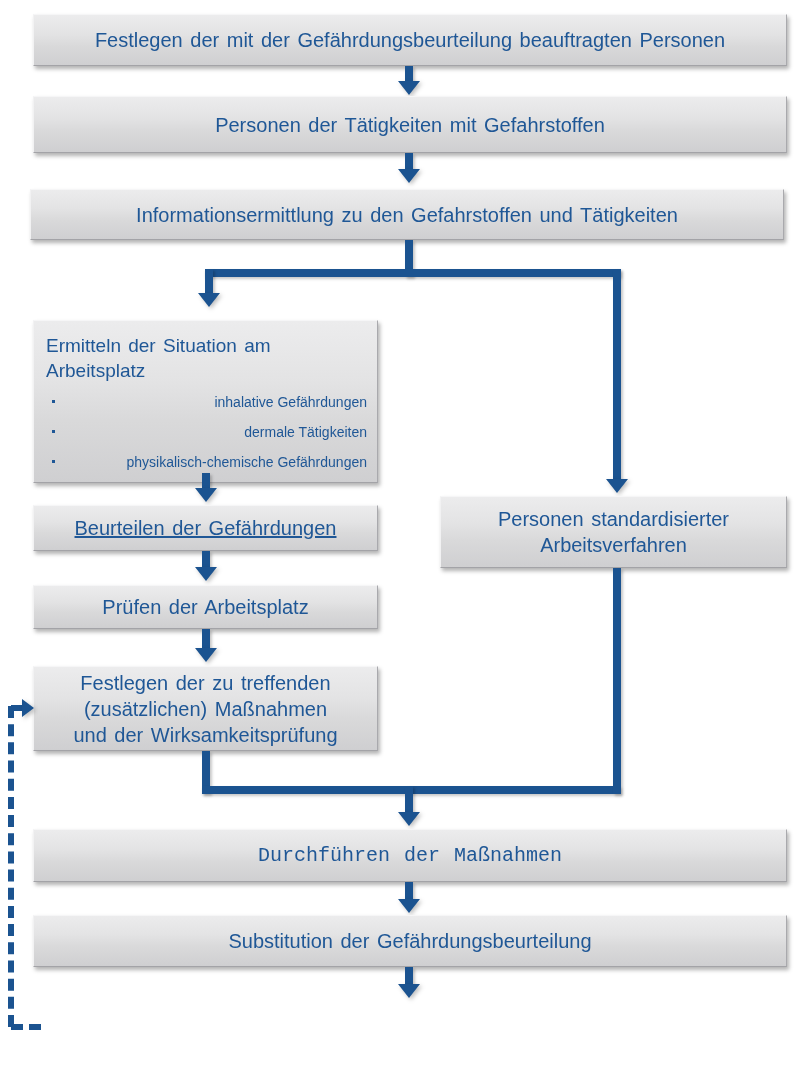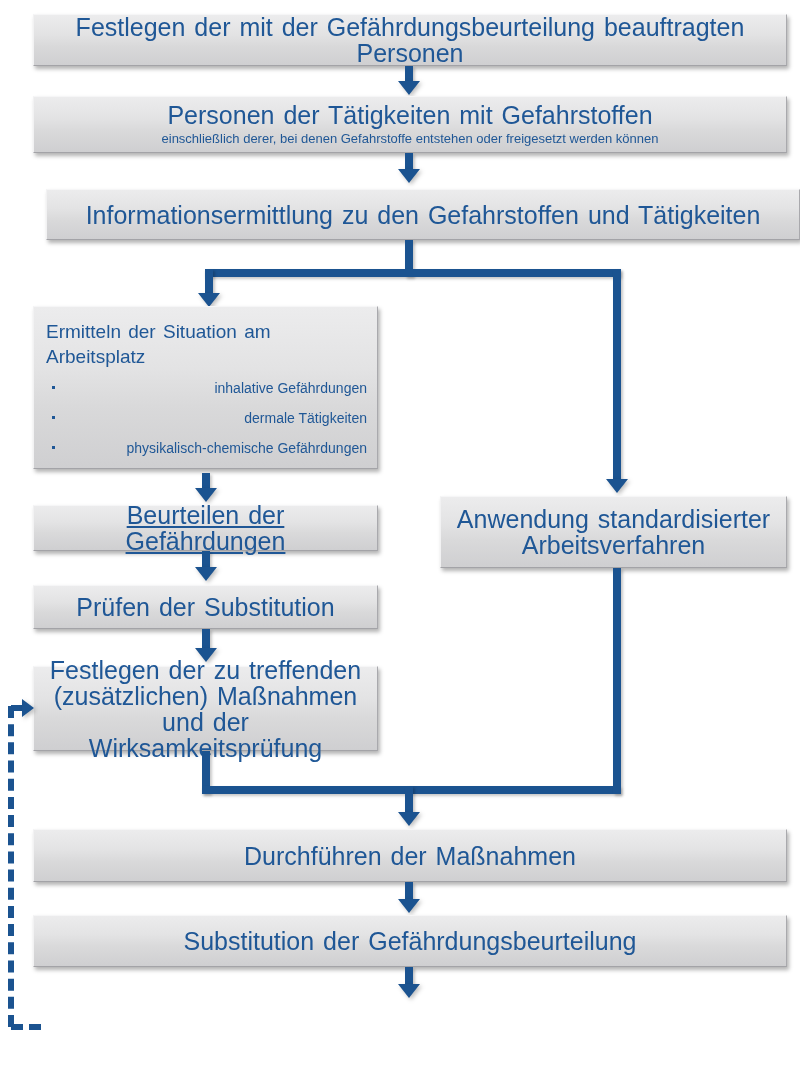--- a/index.html
+++ b/index.html
@@ -29,21 +29,21 @@
     box-shadow: 2px 3px 4px rgba(0,0,0,0.30);
     color: #1f5796;
     display: flex;
     flex-direction: column;
     align-items: center;
     justify-content: center;
     text-align: center;
     padding: 0 10px;
   }
   .fbox .title {
-    font-size: 25px;
+    font-size: 20px;
     line-height: 26px;
     color: #1f5796;
     white-space: pre-line;
     word-spacing: 2px;
   }
   .fbox .subtitle {
     font-size: 13px;
     line-height: 17px;
     color: #1f5796;
     margin-top: 2px;
@@ -128,82 +128,81 @@
 
   <div class="fbox" style="left:33px; top:14px; width:754px; height:52px;">
     <div class="title">Festlegen der mit der Gefährdungsbeurteilung beauftragten Personen</div>
   </div>
 
   <div class="conn vshadow" style="left:405px; top:66px; width:8px; height:18px;"></div>
   <div class="arrowhead" style="left:398px; top:81px;"></div>
 
   <div class="fbox" style="left:33px; top:96px; width:754px; height:57px;">
     <div class="title">Personen der Tätigkeiten mit Gefahrstoffen</div>
-    <div class="subtitle">einschließlich derer, bei denen Gefahrstoffe entstehen oder freigesetzt werden können</div>
   </div>
 
   <div class="conn vshadow" style="left:405px; top:153px; width:8px; height:19px;"></div>
   <div class="arrowhead" style="left:398px; top:169px;"></div>
 
-  <div class="fbox" style="left:46px; top:189px; width:754px; height:51px;">
+  <div class="fbox" style="left:30px; top:189px; width:754px; height:51px;">
     <div class="title">Informationsermittlung zu den Gefahrstoffen und Tätigkeiten</div>
   </div>
 
   <div class="conn vshadow" style="left:405px; top:240px; width:8px; height:37px;"></div>
   <div class="conn hshadow" style="left:205px; top:269px; width:416px; height:8px;"></div>
 
   <div class="conn vshadow" style="left:205px; top:269px; width:8px; height:28px;"></div>
   <div class="arrowhead" style="left:198px; top:293px;"></div>
 
   <div class="conn vshadow" style="left:613px; top:269px; width:8px; height:214px;"></div>
   <div class="arrowhead" style="left:606px; top:479px;"></div>
 
-  <div class="fbox left-align" style="left:33px; top:306px; width:345px; height:163px;">
+  <div class="fbox left-align" style="left:33px; top:320px; width:345px; height:163px;">
     <div class="title">Ermitteln der Situation am Arbeitsplatz</div>
     <ul class="bullets">
       <li><span class="dot"></span><span>inhalative Gefährdungen</span></li>
       <li><span class="dot"></span><span>dermale Tätigkeiten</span></li>
       <li><span class="dot"></span><span>physikalisch-chemische Gefährdungen</span></li>
     </ul>
   </div>
 
   <div class="fbox" style="left:440px; top:496px; width:347px; height:72px;">
-    <div class="title">Anwendung standardisierter Arbeitsverfahren</div>
+    <div class="title">Personen standardisierter Arbeitsverfahren</div>
   </div>
 
   <div class="conn vshadow" style="left:202px; top:473px; width:8px; height:18px;"></div>
   <div class="arrowhead" style="left:195px; top:488px;"></div>
 
   <div class="fbox" style="left:33px; top:505px; width:345px; height:46px;text-decoration:underline;">
     <div class="title">Beurteilen der Gefährdungen</div>
   </div>
 
   <div class="conn vshadow" style="left:202px; top:551px; width:8px; height:19px;"></div>
   <div class="arrowhead" style="left:195px; top:567px;"></div>
 
   <div class="fbox" style="left:33px; top:585px; width:345px; height:44px;">
-    <div class="title">Prüfen der Substitution</div>
+    <div class="title">Prüfen der Arbeitsplatz</div>
   </div>
 
   <div class="conn vshadow" style="left:202px; top:629px; width:8px; height:22px;"></div>
   <div class="arrowhead" style="left:195px; top:648px;"></div>
 
   <div class="fbox" style="left:33px; top:666px; width:345px; height:85px;text-align:center;">
     <div class="title">Festlegen der zu treffenden
 (zusätzlichen) Maßnahmen
 und der Wirksamkeitsprüfung</div>
   </div>
 
   <div class="conn vshadow" style="left:202px; top:751px; width:8px; height:43px;"></div>
   <div class="conn hshadow" style="left:202px; top:786px; width:419px; height:8px;"></div>
   <div class="conn vshadow" style="left:613px; top:568px; width:8px; height:226px;"></div>
   <div class="conn vshadow" style="left:405px; top:786px; width:8px; height:30px;"></div>
   <div class="arrowhead" style="left:398px; top:812px;"></div>
 
-  <div class="fbox" style="left:33px; top:829px; width:754px; height:53px;">
+  <div class="fbox" style="left:33px; top:829px; width:754px; height:53px;font-family:Liberation Mono, monospace;">
     <div class="title">Durchführen der Maßnahmen</div>
   </div>
 
   <div class="conn vshadow" style="left:405px; top:882px; width:8px; height:20px;"></div>
   <div class="arrowhead" style="left:398px; top:899px;"></div>
 
   <div class="fbox" style="left:33px; top:915px; width:754px; height:52px;">
     <div class="title">Substitution der Gefährdungsbeurteilung</div>
   </div>
 

